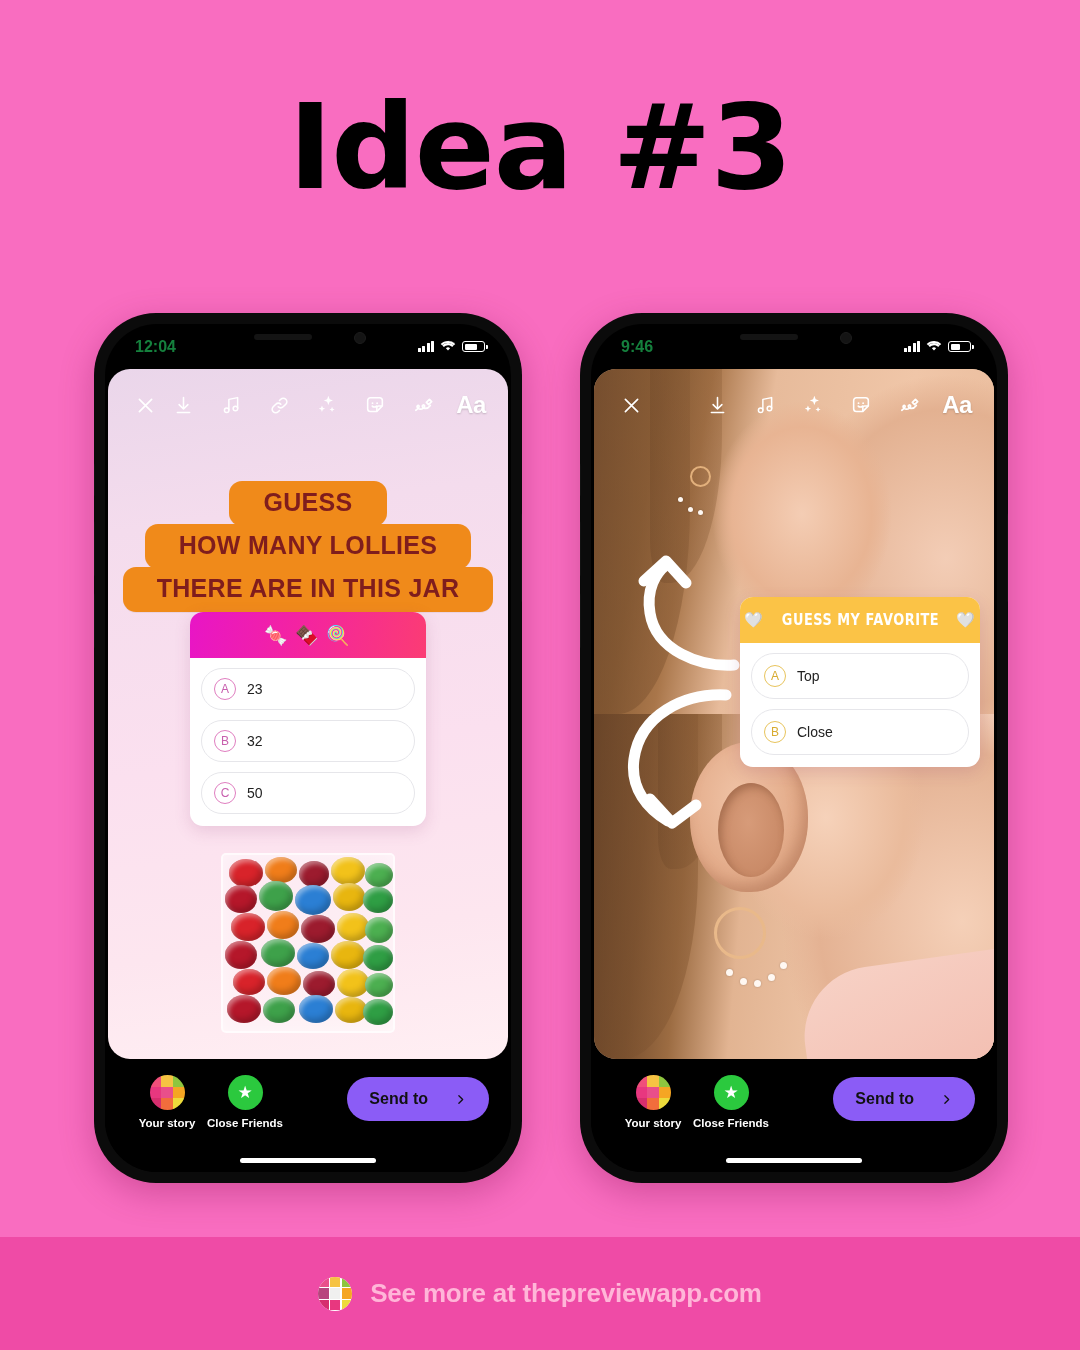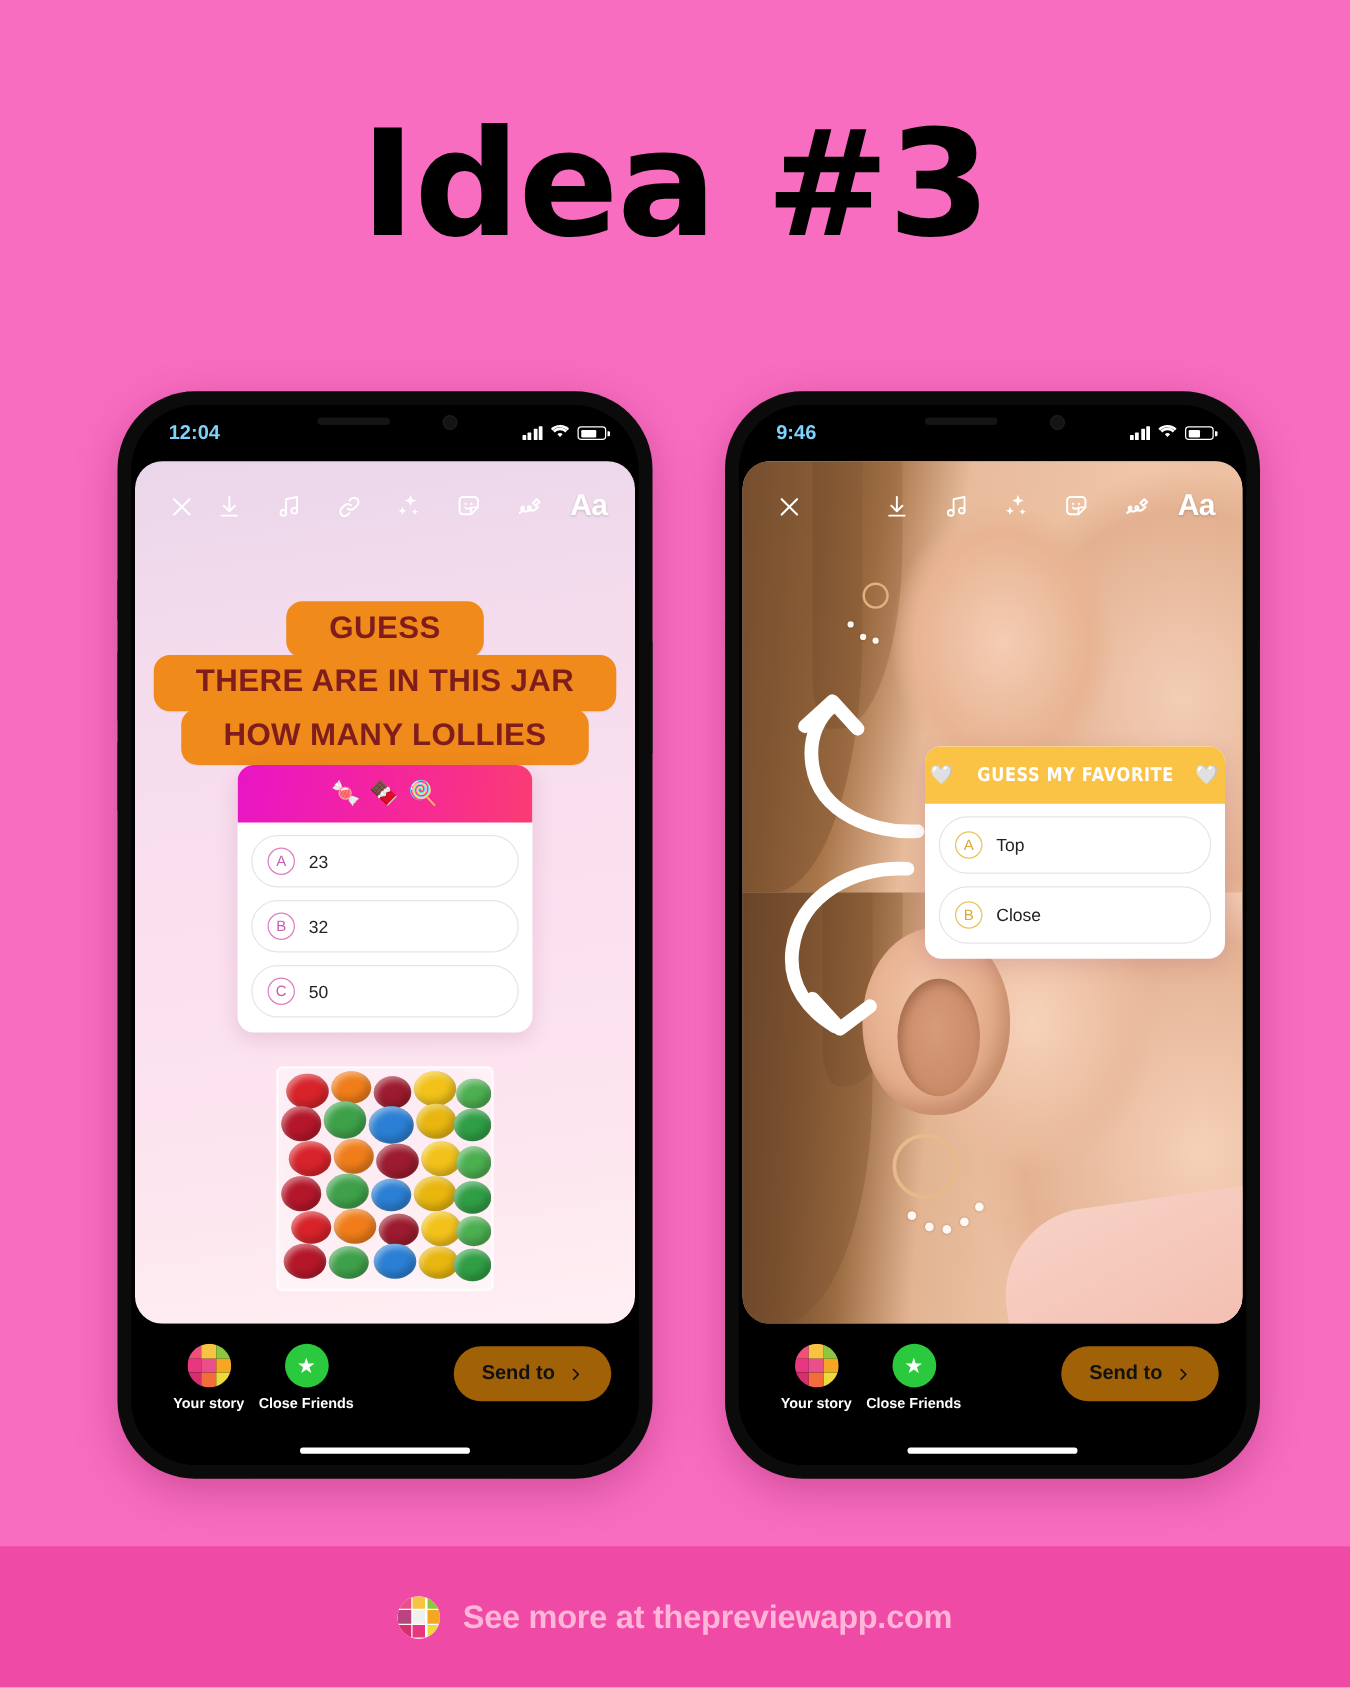--- a/index.html
+++ b/index.html
@@ -66,21 +66,21 @@
     left: 11px; top: 11px;
     width: 406px; height: 848px;
     background: #000;
     border-radius: 52px;
     overflow: hidden;
   }
 
   .statusbar {
     position: relative;
     height: 45px;
-    color: #7dd3fc;
+    color: #15803d;
     display: flex;
     align-items: center;
     justify-content: space-between;
     padding: 0 26px 0 30px;
     font-size: 16px;
     font-weight: 700;
     z-index: 6;
   }
   .notch {
     position: absolute;
@@ -361,26 +361,26 @@
   .avatar-grid span { display: block; }
   .cf-circle {
     width: 35px; height: 35px;
     border-radius: 50%;
     background: #2bc93e;
     display: flex; align-items: center; justify-content: center;
     color: #fff; font-size: 17px;
   }
   .sendto {
     margin-left: auto;
-    background: #a16207;
+    background: #8b5cf6;
     color: #111;
     border-radius: 30px;
     height: 44px;
     padding: 0 22px;
-    display: flex; align-items: center; gap: 10px;
+    display: flex; align-items: center; gap: 26px;
     font-size: 16px;
     font-weight: 700;
     margin-top: 2px;
   }
   .home-ind {
     position: absolute;
     left: 50%; transform: translateX(-50%);
     bottom: 9px;
     width: 136px; height: 5px;
     background: #fff;
@@ -509,22 +509,22 @@
                 <path d="M4 17c2.5-1.8 4-3.6 3.2-4.8C6.4 11 4.6 12.4 5.6 14.3c1 1.9 4.2 2 6.4.4 2-1.5 1.1-3.6-.3-3.2-1.5.4-1.2 2.6.8 3.3 2.3.8 5-.6 6.6-2.8"></path>
                 <path d="M18.2 5.6l2.3 2.3-3.2 3.2-2.3-2.3z" stroke-linejoin="round"></path>
               </svg>
           </div>
           <div class="gap"></div>
           <div class="ic aa">Aa</div>
         </div>
 
         <div class="caption">
           <div class="cap-line">GUESS</div>
+          <div class="cap-line">HOW MANY LOLLIES</div>
           <div class="cap-line">THERE ARE IN THIS JAR</div>
-          <div class="cap-line">HOW MANY LOLLIES</div>
         </div>
 
         <div class="quiz">
           <div class="quiz-head">🍬 🍫 🍭</div>
           <div class="quiz-body">
             <div class="opt">
               <span class="bub">A</span>
               <span class="val">23</span>
             </div>
             <div class="opt">

